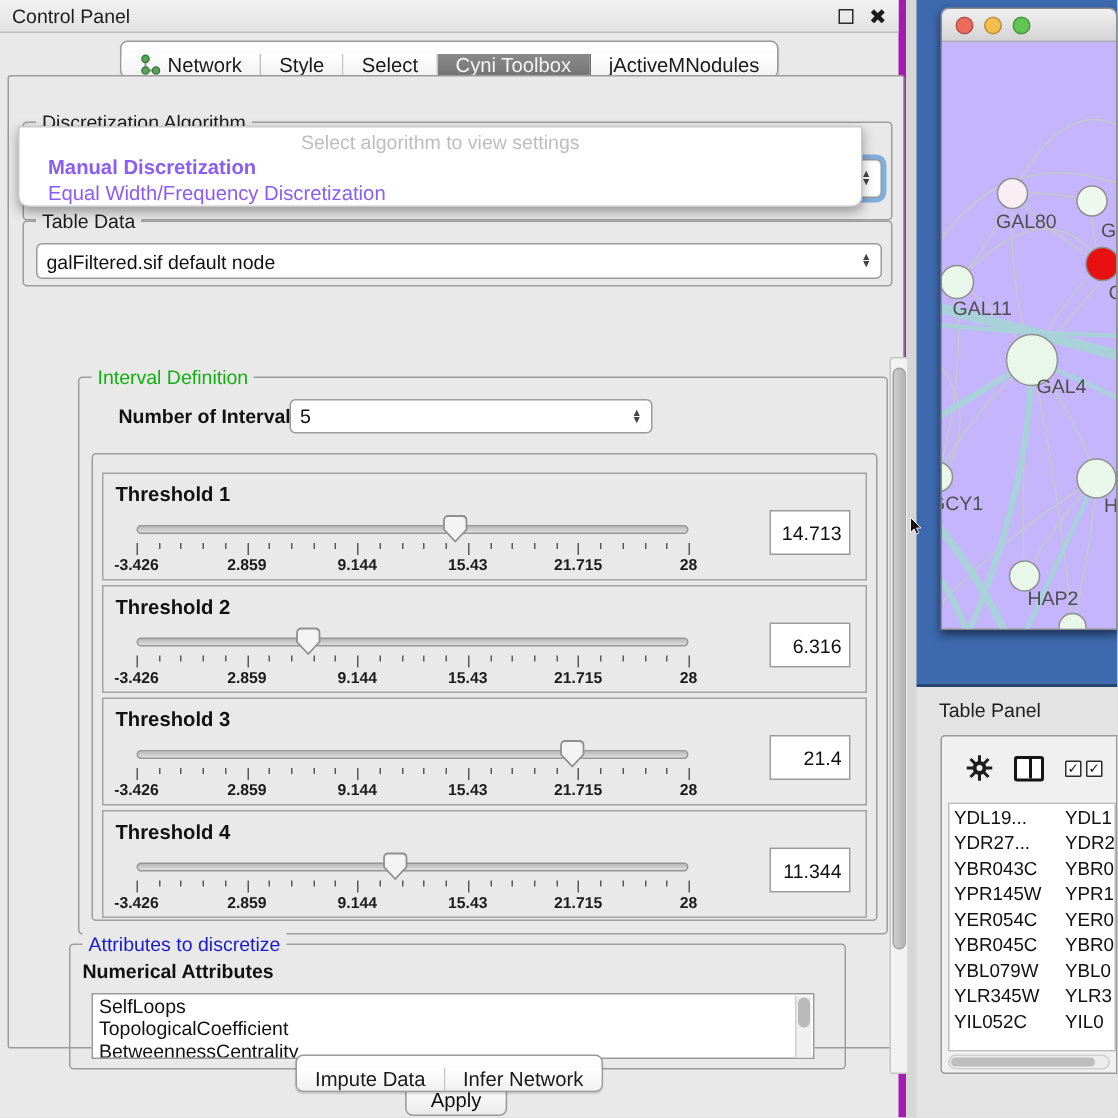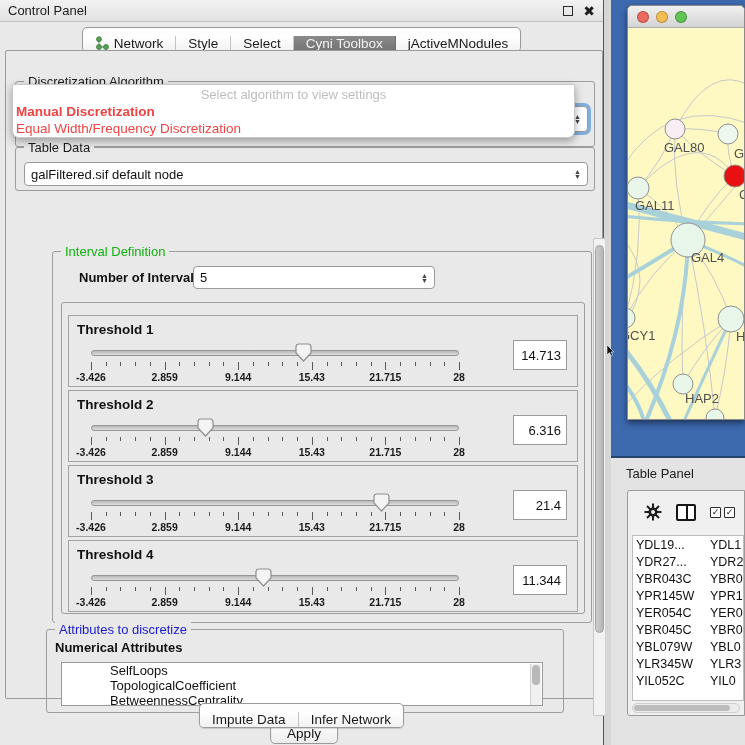--- a/index.html
+++ b/index.html
@@ -2,21 +2,21 @@
 <html><head>
 <meta charset="utf-8">
 <style>
   * { margin:0; padding:0; box-sizing:border-box; }
   html,body { width:745px; height:745px; }
   body { font-family:"Liberation Sans","DejaVu Sans",sans-serif; font-size:13px; color:#111;
          background:#d6d6d6; position:relative; overflow:hidden; }
 
   
   #control-panel { position:absolute; left:0; top:0; width:604px; height:745px;
-    background:#e9e9e9; border-right:1px solid #a21caf; }
+    background:#e9e9e9; border-right:5px solid #a21caf; }
   .titlebar { position:absolute; left:0; top:0; width:100%; height:22px;
     background:linear-gradient(#f2f2f2,#e2e2e2); border-bottom:1px solid #bfbfbf;
     display:flex; align-items:center; padding:0 8px; }
   .titlebar .title { font-size:13px; color:#1c1c1c; }
   .titlebar .spacer { flex:1; }
   .float-icon { width:10px; height:10px; border:1.5px solid #2b2b2b; margin-right:10px; }
   .close-icon { font-weight:bold; font-size:14px; color:#1c1c1c; line-height:10px; }
 
   
   .seg-strip { position:absolute; left:0; width:100%; display:flex; justify-content:center; }
@@ -47,21 +47,21 @@
   .combobox .cb-text { flex:1; overflow:hidden; white-space:nowrap; }
   .stepper { display:flex; flex-direction:column; align-items:center; line-height:5px;
     font-size:7px; color:#444; padding-left:6px; }
   .focus-ring { box-shadow:0 0 0 3px rgba(92,154,219,.75); }
 
   
   #algo-popup { position:absolute; left:12px; top:84px; width:563px; height:54px; z-index:60;
     background:#fff; border:1px solid #c9c9c9; border-radius:2px 2px 7px 7px;
     box-shadow:0 3px 8px rgba(0,0,0,.35); padding-top:2px; }
   #algo-popup .ph { text-align:center; color:#bdbdbd; font-size:13px; height:17px; }
-  #algo-popup .opt { padding:0 3px; font-size:13.5px; height:17px; color:#ef4444; }
+  #algo-popup .opt { padding:0 19px; font-size:13.5px; height:17px; color:#8b5cf6; }
   #algo-popup .opt.hl { font-weight:bold; }
 
   
   .viewport { position:absolute; left:12px; top:186px; width:575px; height:480px; }
   .vscroll { position:absolute; left:587px; top:187px; width:13px; height:478px;
     background:#f2f2f2; border:1px solid #c6c6c6; border-radius:2px; }
   .vscroll .thumb { position:absolute; left:1px; top:6px; width:9px; height:388px;
     background:linear-gradient(90deg,#cdcdcd,#b5b5b5); border:1px solid #a2a2a2; border-radius:5px; }
 
   .bold-label { font-weight:bold; font-size:13px; color:#111; }
@@ -79,35 +79,35 @@
   .tick-labels { position:absolute; left:0; top:25px; width:100%; height:12px;text-decoration:underline; }
   .tick-labels span { position:absolute; transform:translateX(-50%); font-size:10.5px;
     font-weight:600; color:#1b1b1b; white-space:nowrap; }
   .value-box { position:absolute; right:10px; top:24px; width:54px; height:30px; background:#fff;
     border:1px solid #9a9a9a; font-size:13px; display:flex; align-items:center;
     justify-content:flex-end; padding-right:5px; }
 
   
   .attr-list { position:absolute; left:14px; top:32px; width:482px; height:44px; background:#fff;
     border:1px solid #9a9a9a; overflow:hidden; font-size:13px; }
-  .attr-list .row { height:15px; padding-left:4px; white-space:nowrap;margin-left:44px; }
+  .attr-list .row { height:15px; padding-left:4px; white-space:nowrap; }
   .attr-scroll { position:absolute; right:1px; top:1px; width:11px; height:42px; background:#f0f0f0;
     border-left:1px solid #d0d0d0; }
   .attr-scroll .thumb { position:absolute; left:1px; top:1px; width:8px; height:20px;
     background:#b9b9b9; border-radius:4px; }
 
   .apply-btn { position:absolute; left:50%; transform:translateX(-50%); top:671px; height:22px;
     padding:0 16px; background:linear-gradient(#ffffff,#ececec); border:1px solid #999;
     border-radius:5px; font-size:13.5px; display:flex; align-items:center; }
 
   
   #right-region { position:absolute; left:605px; top:0; width:140px; height:745px; background:#d6d6d6; }
   #desktop-blue { position:absolute; left:6px; top:0; width:134px; height:456px; background:#3d69ae; }
   #net-window { position:absolute; left:22px; top:5px; width:118px; height:415px;
-    background:#fef9c3; border:1px solid #8a8a8a; border-radius:5px 5px 0 0;
+    background:#c4b5fd; border:1px solid #8a8a8a; border-radius:5px 5px 0 0;
     box-shadow:0 3px 6px rgba(0,0,10,.5); overflow:hidden; }
   .mac-titlebar { height:22px; background:linear-gradient(#f0f0f0,#d4d4d4);
     border-bottom:1px solid #ababab; display:flex; align-items:center; padding-left:9px; gap:7px;
     border-radius:5px 5px 0 0; }
   .tl { width:12px; height:12px; border-radius:50%; border:1px solid rgba(0,0,0,.25); }
   #net-canvas { position:absolute; left:0; top:22px; width:118px; height:393px; }
 
   #table-panel-area { position:absolute; left:6px; top:456px; width:134px; height:289px;
     background:#e3e3e3; border-top:2px solid #24466e; }
   #table-panel-title { padding:8px 0 0 15px; font-size:13px; color:#1c1c1c; }

